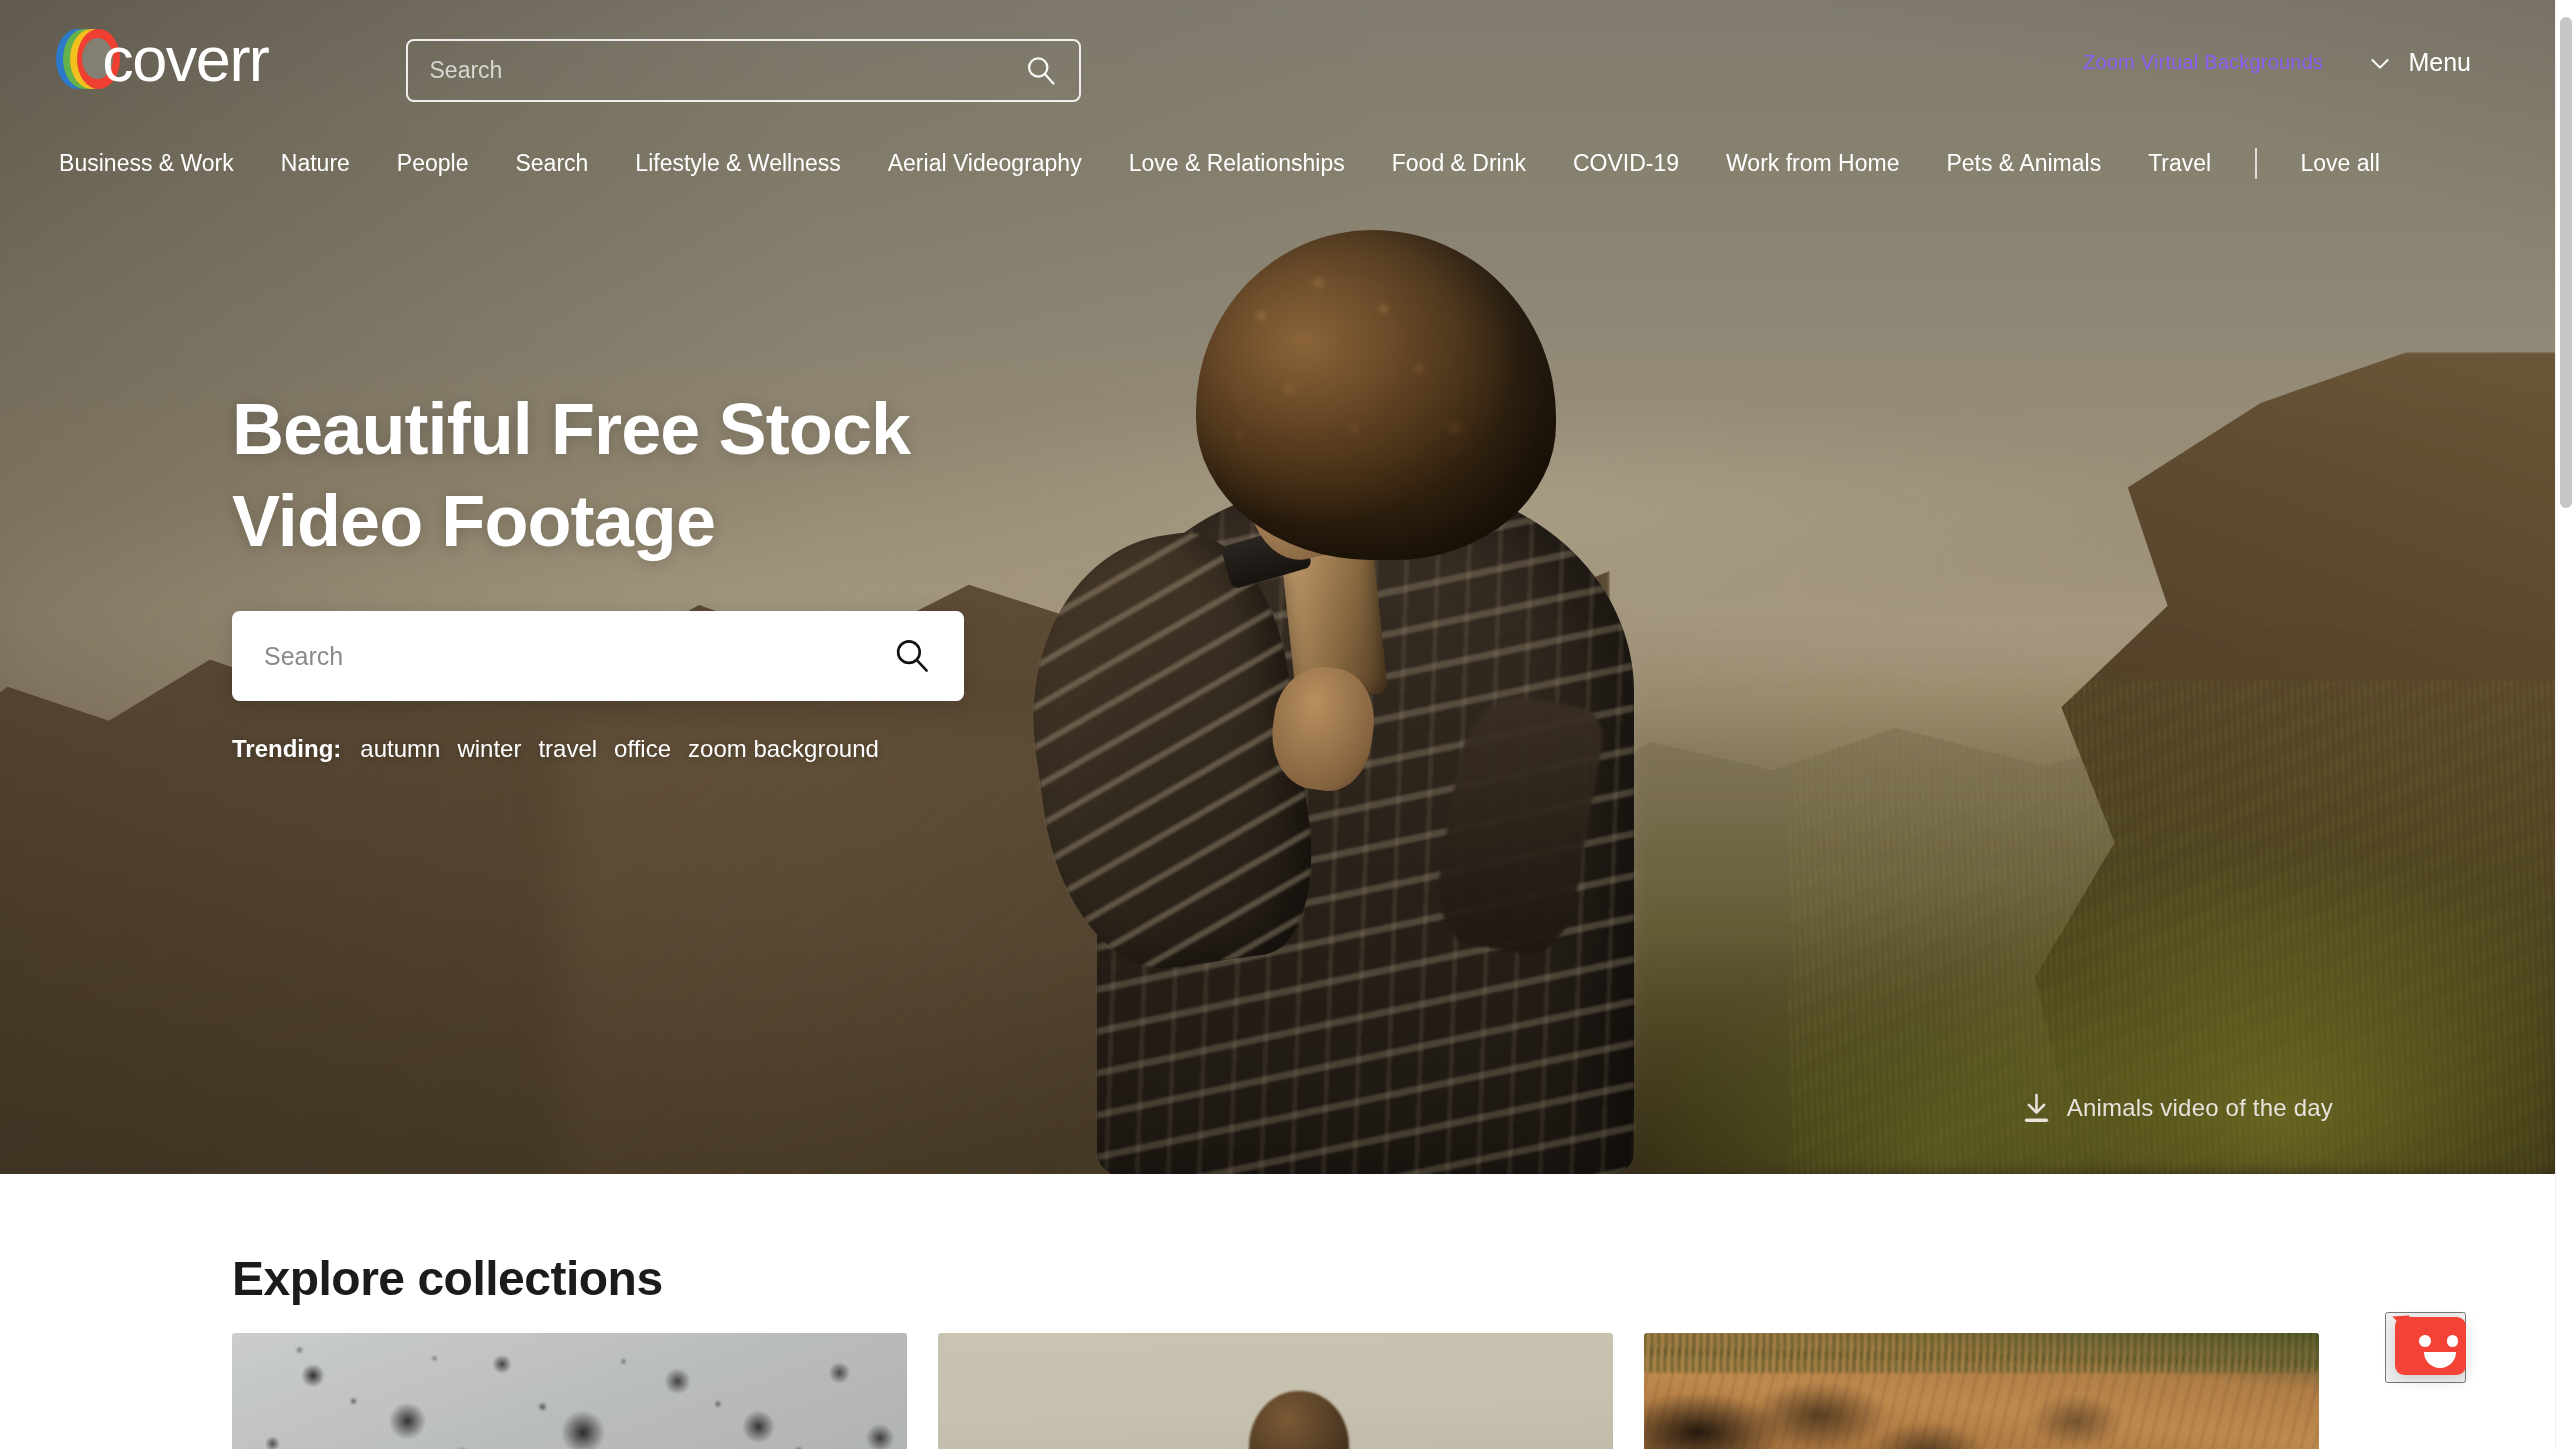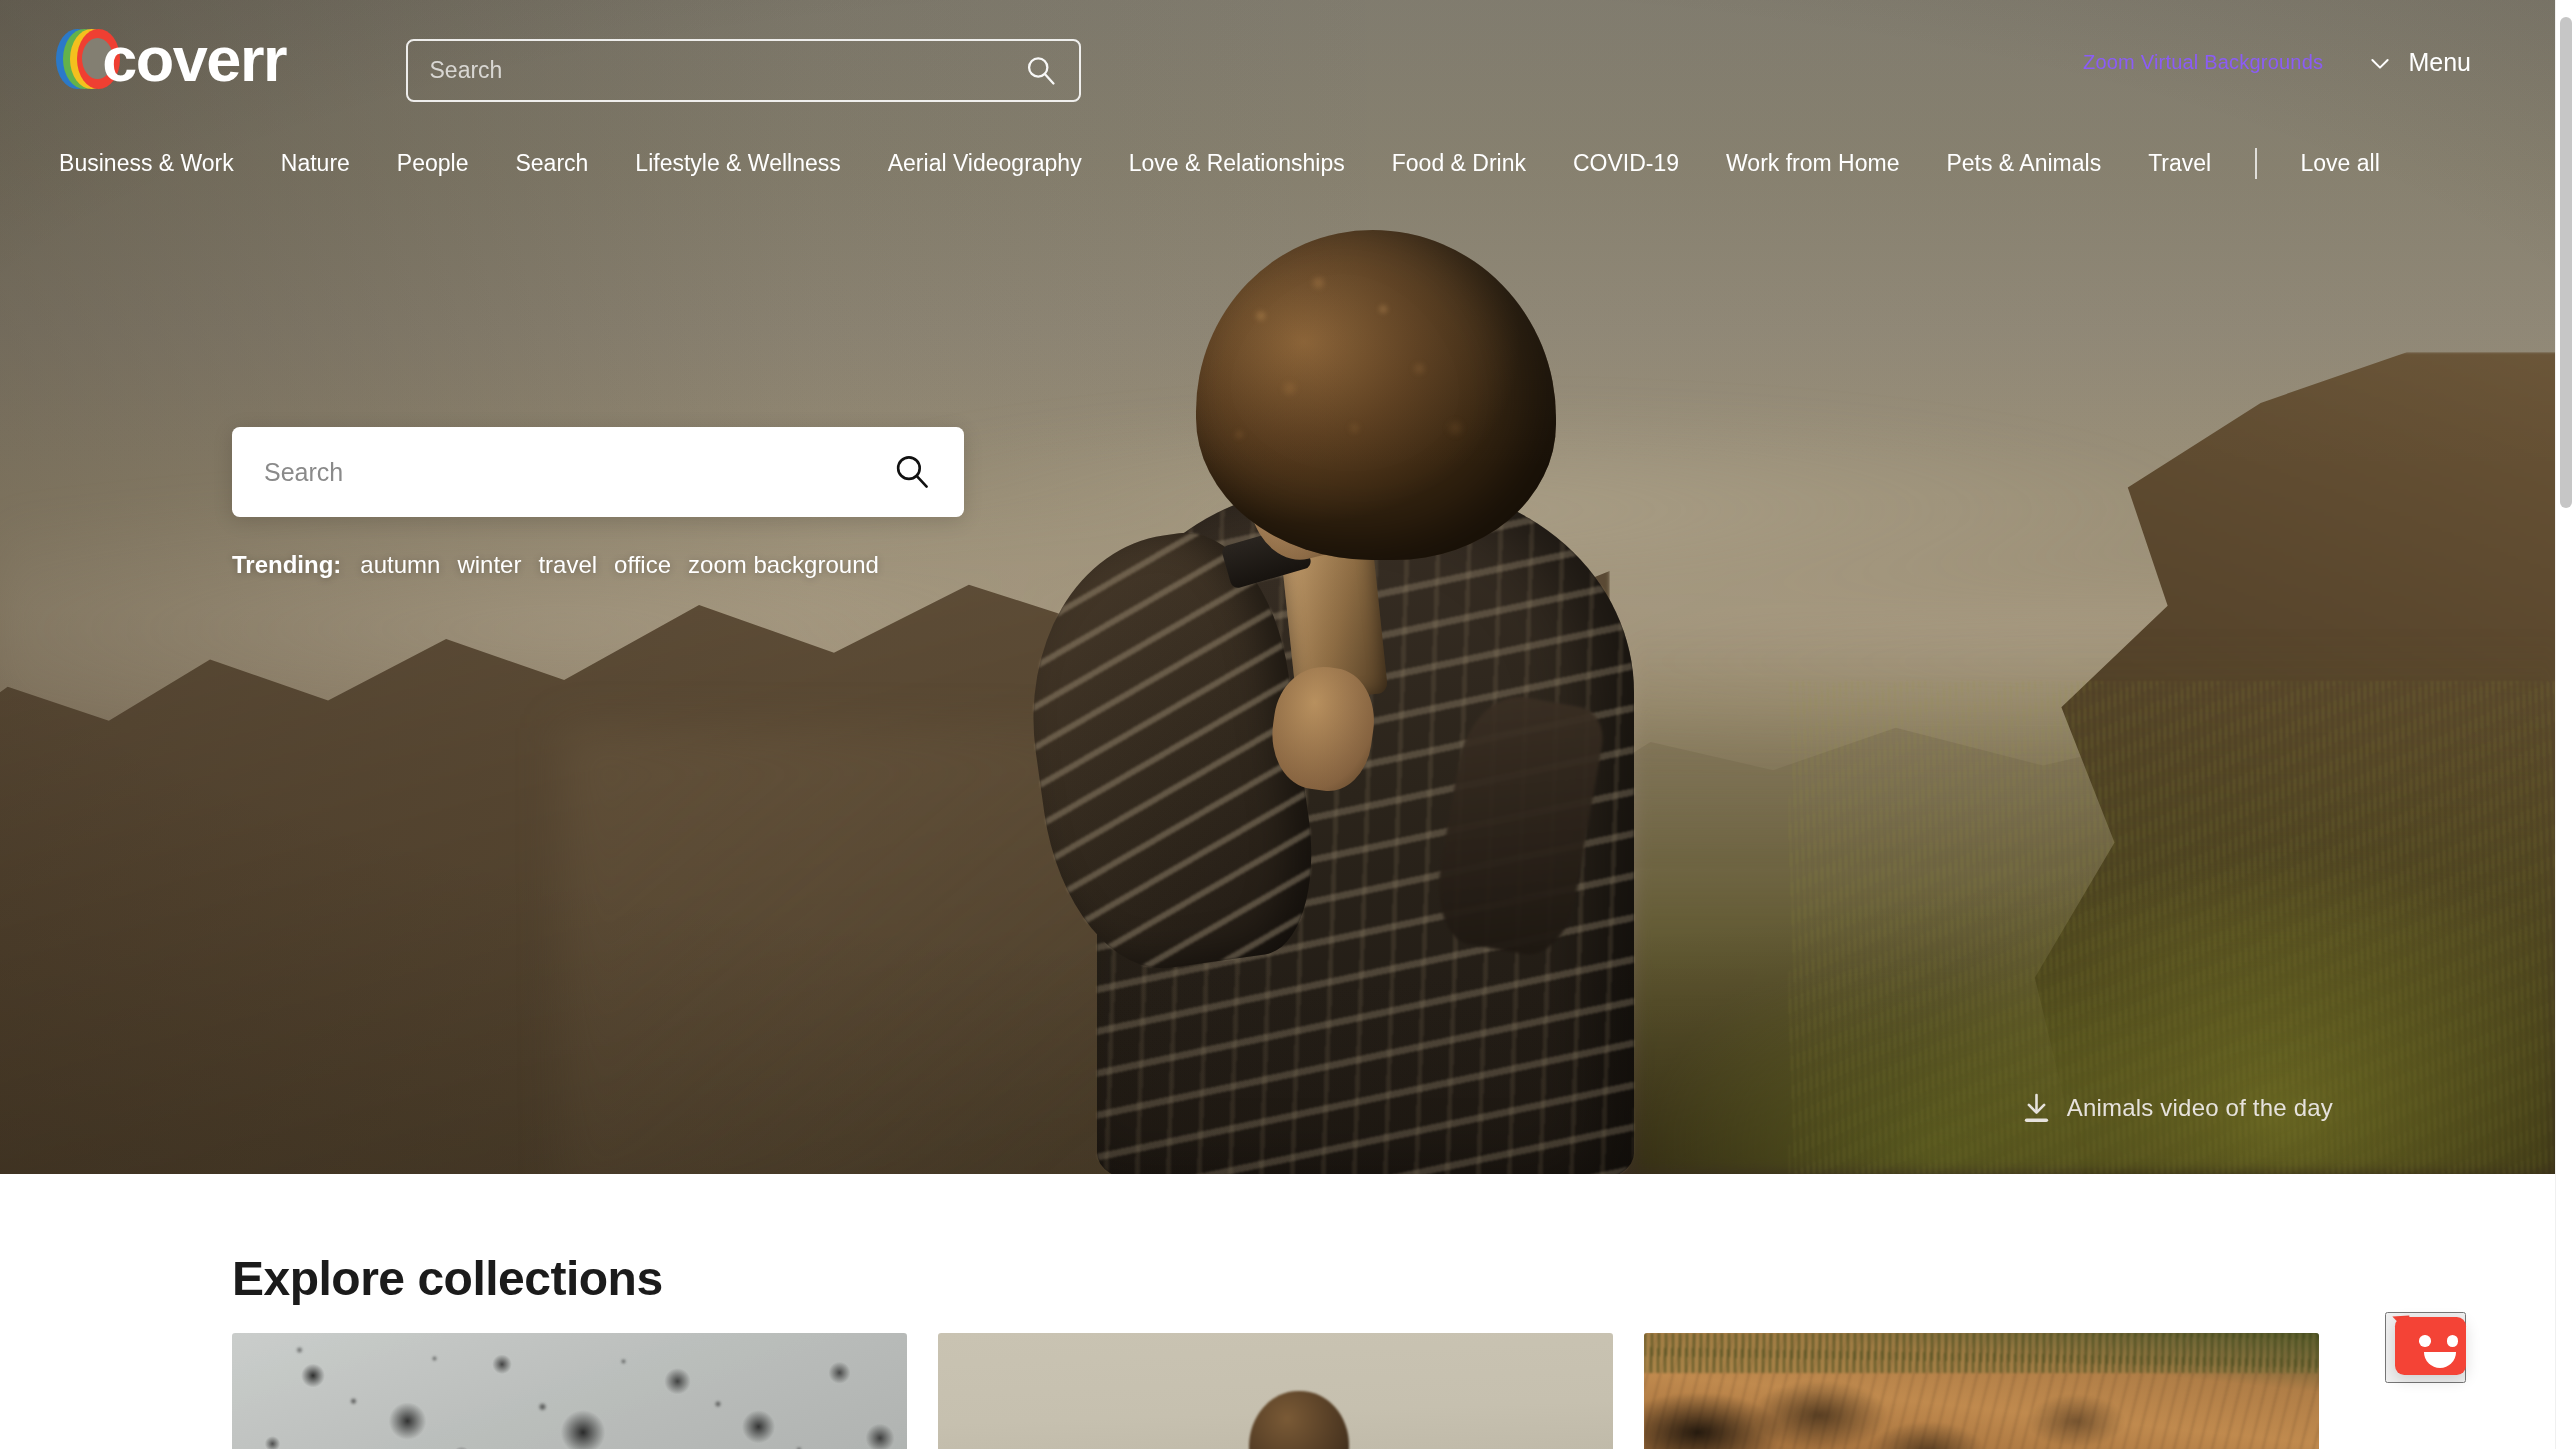--- a/index.html
+++ b/index.html
@@ -242,21 +242,21 @@
   .arc-yellow { left: 14px; background: #f4c01e; }
   .arc-red    { left: 21px; background: #ef3f32; }
   .arc-mask {
     position: absolute; left: 26px; top: 9.2px;
     width: 31px; height: 41px;
     border-radius: 50%;
     background: #837f72;
   }
   .logo-word {
     position: relative; left: -10.7px;
-    font-size: 63px; font-weight: 700; color: #ffffff;
+    font-size: 63px; font-weight: 400; color: #ffffff;
     letter-spacing: -1.5px; line-height: 60px;
   }
 
   .header-search {
     position: absolute; left: 406px; top: 39px;
     width: 675px; height: 63px;
     border: 2.3px solid rgba(255,255,255,0.88);
     border-radius: 7.7px;
     display: flex; align-items: center;
     padding: 0 21.5px;
@@ -555,20 +555,24 @@
         <a class="nav-item">COVID-19</a>
         <a class="nav-item">Work from Home</a>
         <a class="nav-item">Pets &amp; Animals</a>
         <a class="nav-item">Travel</a>
         <span class="nav-divider"></span>
         <a class="nav-item">Love all</a>
       </nav>
     </div>
 
     <div class="hero-content">
+      <h1 class="hero-title">
+        <span>Beautiful Free Stock</span><br>
+        <span>Video Footage</span>
+      </h1>
 
       <div class="hero-search">
         <span class="hero-search-text">Search</span>
         <span class="hsearch-icon-dark">
           <svg viewBox="0 0 52 52" width="40" height="40" fill="none" stroke="#111111" stroke-width="3.4">
             <circle cx="22" cy="21" r="14"></circle>
             <line x1="32" y1="31" x2="45" y2="45" stroke-linecap="round"></line>
           </svg>
         </span>
       </div>

